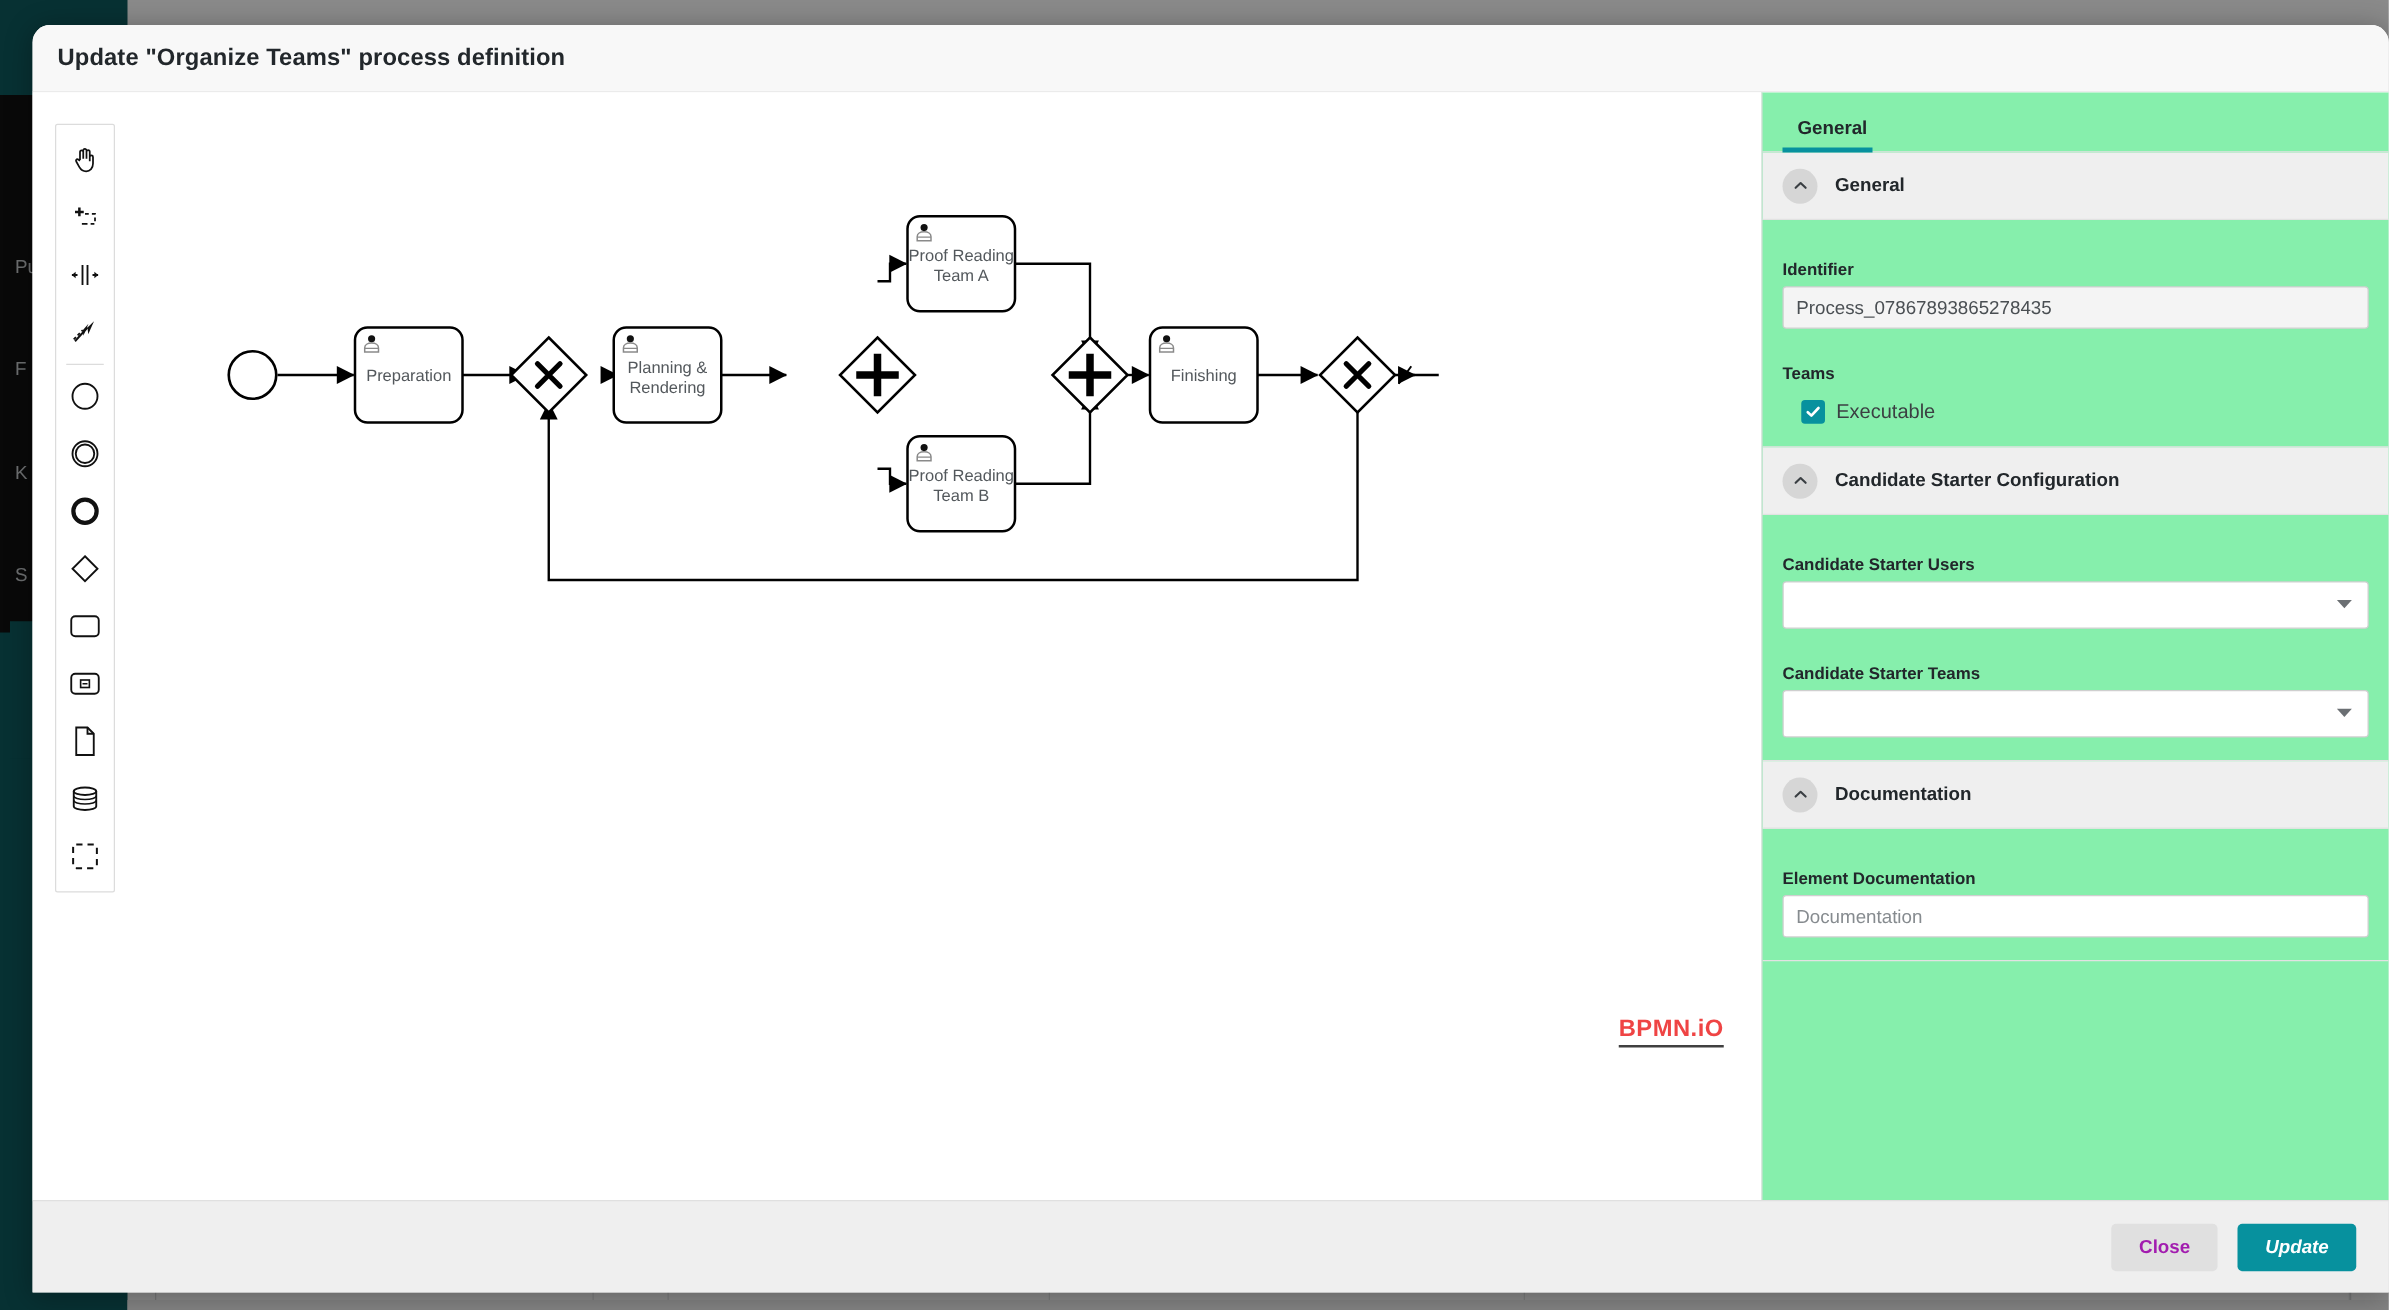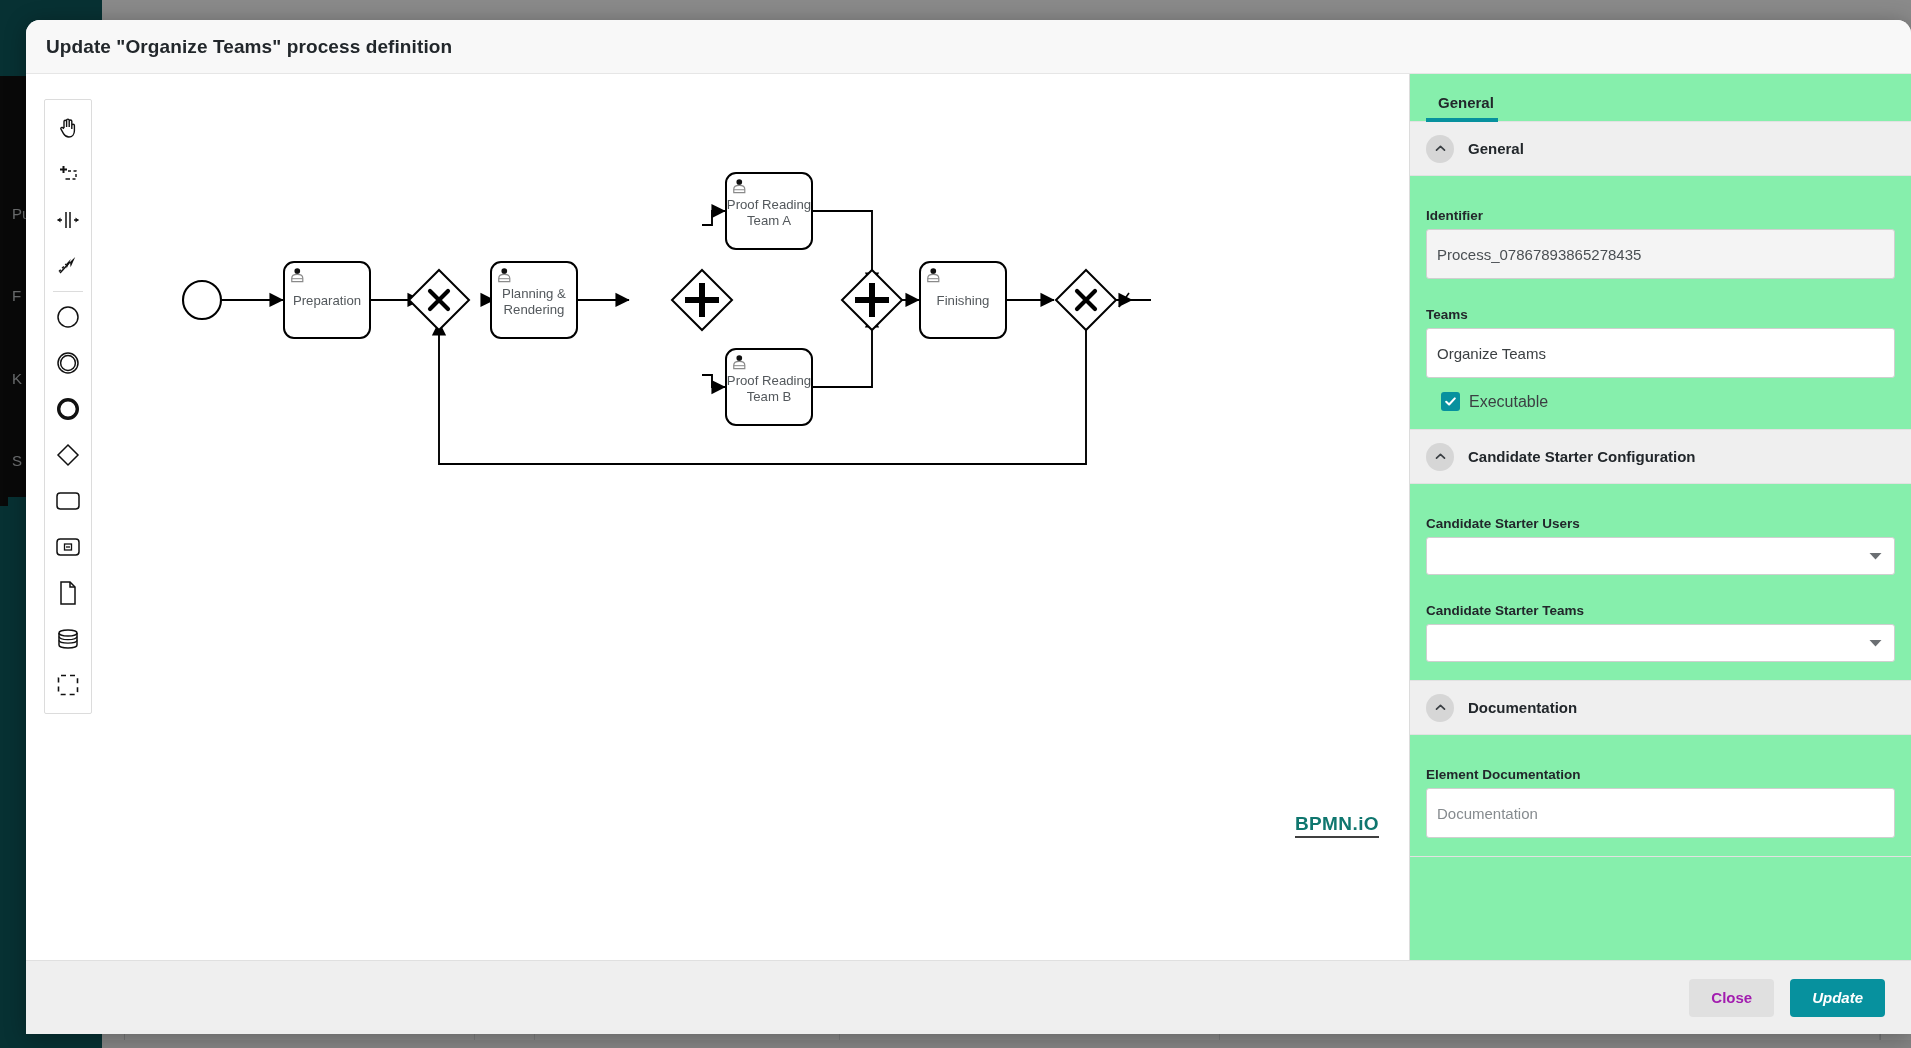--- a/index.html
+++ b/index.html
@@ -106,21 +106,21 @@
     height: 46px; display: flex; align-items: center; justify-content: center;
     cursor: pointer;
   }
   .pal-sep { height: 1px; background: #dcdcdc; margin: 2px 8px; }
 
   #diagram { position: absolute; left: 0; top: 0; width: 100%; height: 100%; }
 
   #bpmn-logo {
     position: absolute; right: 30px; bottom: 122px;
     font-family: "Liberation Sans", sans-serif;
-    font-size: 19px; font-weight: bold; color: #0f766e;
+    font-size: 19px; font-weight: bold; color: #ef4444;
     letter-spacing: .4px;
     border-bottom: 2px solid #404040;
     padding-bottom: 1px;
     z-index: 5;
     margin-top: 24px;
   }
 
   
   #props {
     flex: 0 0 502px;
@@ -161,21 +161,21 @@
     cursor: pointer;
   }
   .group-title { font-size: 15px; font-weight: bold; color: #22272b; }
   .group-body { padding: 16px 16px 18px 16px; border-bottom: 1px solid #e2e2e2; }
 
   .field-label {
     font-size: 13.5px; font-weight: bold; color: #22272b;
     margin-bottom: 6px; margin-top: 16px;
   }
   .text-input {
-    width: 100%; height: 50px;
+    width: 100%; height: 34px;
     border: 1px solid #cfcfcf; border-radius: 3px;
     background: #ffffff;
     padding: 0 10px;
     font-size: 15px; color: #3b3f42;
     font-family: "Liberation Sans", sans-serif;
     display: flex; align-items: center;
   }
   .text-input.readonly { background: #f4f4f4; color: #4a4f53; }
   .text-input.placeholder { color: #868b8f; }
   .spacer-12 { height: 12px; }
@@ -479,21 +479,20 @@
               <path d="M2.5 8.2 L6.5 4.4 L10.5 8.2"></path>
             </svg>
           </div>
           <div class="group-title">General</div>
         </div>
         <div class="group-body">
           <div class="field-label">Identifier</div>
           <div class="text-input readonly">Process_07867893865278435</div>
           <div class="spacer-12"></div>
           <div class="field-label">Teams</div>
-          <div class="text-input">Organize Teams</div>
           <div class="checkbox-row">
             <div class="cbox">
               <svg width="13" height="13" viewBox="0 0 13 13" fill="none" stroke="#ffffff" stroke-width="2.1" stroke-linecap="round" stroke-linejoin="round">
                 <path d="M2.2 6.8 L5.1 9.5 L10.8 3.4"></path>
               </svg>
             </div>
             <div class="cbox-label">Executable</div>
           </div>
         </div>
 

